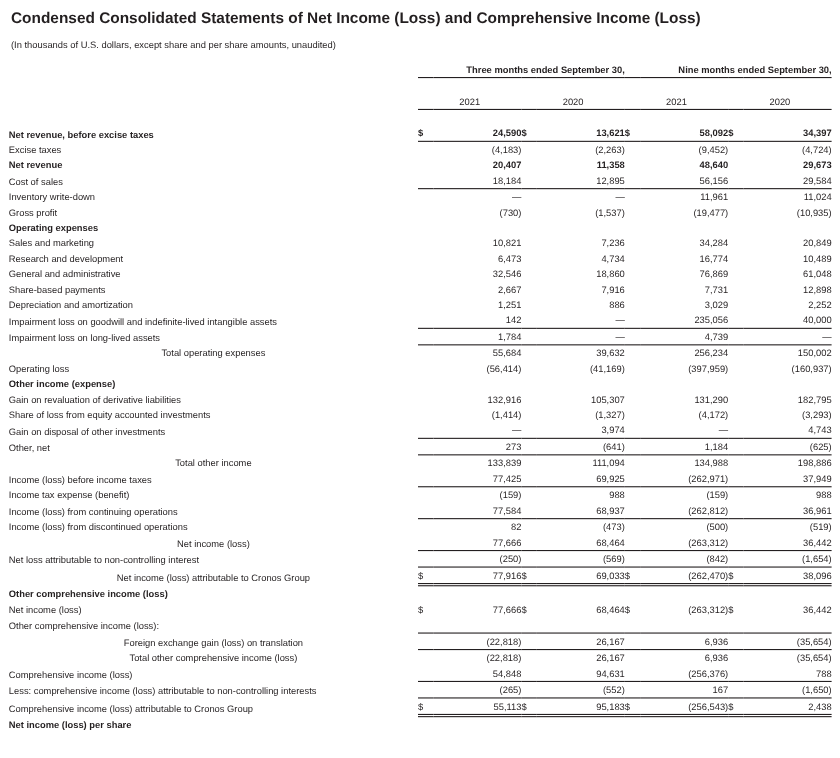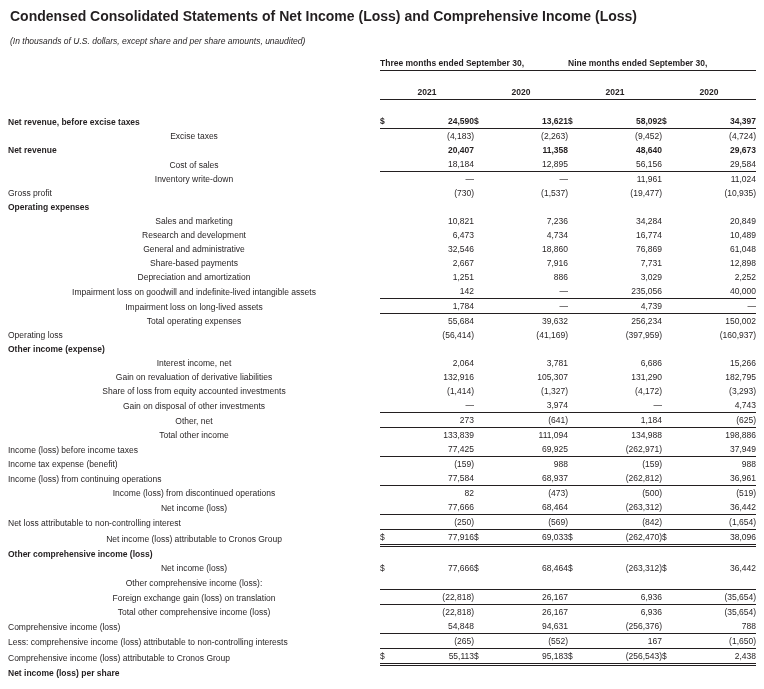--- a/index.html
+++ b/index.html
@@ -25,21 +25,20 @@
     font-weight: bold;
     margin: 0 0 7px 2px;
   }
   .doc-subtitle {
     font-size: 14px;
     font-weight: bold;
     margin: 0 0 12px 2px;
   }
   .doc-note {
     font-size: 8.5px;
-    font-style: italic;
     margin: 0 0 10px 2px;
   }
   table.fin {
     border-collapse: collapse;
     width: 748px;
     table-layout: fixed;
   }
   table.fin td {
     padding: 0;
     vertical-align: bottom;
@@ -50,41 +49,41 @@
   
   col.c-label { width: 372px; }
   col.c-cur   { width: 14px; }
   col.c-num   { width: 80px; }
 
   .label {
     padding-left: 2px;
     margin-top: 12px;
   }
   .indent0 { padding-left: 2px; }
-  .indent1 { padding-left: 12px; text-align: center; }
+  .indent1 { padding-left: 12px; }
   .indent2 { padding-left: 22px; text-align: center; }
   .bold { font-weight: bold; }
   .num {
     text-align: right;
     padding-right: 6px;
     font-variant-numeric: tabular-nums;
   }
   .cur {
     text-align: left;
     padding-left: 2px;
   }
   .hdr-group {
-    text-align: left;
+    text-align: right;
     font-weight: bold;
     border-bottom: 1px solid #231f20;
     padding-bottom: 1px;
   }
   .hdr-year {
     text-align: center;
-    font-weight: bold;
+    font-weight: normal;
     border-bottom: 1px solid #231f20;
     padding-bottom: 1px;
   }
   .sp-row td { height: 6px; line-height: 6px; }
   .bt td.bt-cell { border-top: 1px solid #231f20; }
   .dbl td.dbl-cell { border-bottom: 3px double #231f20; }
 </style>
 </head>
 <body>
 
@@ -305,31 +304,20 @@
           <td class="cur bold"></td>
           <td class="num bold"></td>
           <td class="cur bold"></td>
           <td class="num bold"></td>
           <td class="cur bold"></td>
           <td class="num bold"></td>
           <td class="cur bold"></td>
           <td class="num bold"></td>
         </tr>
         <tr>
-          <td class="label indent1">Interest income, net</td>
-          <td class="cur"></td>
-          <td class="num">2,064</td>
-          <td class="cur"></td>
-          <td class="num">3,781</td>
-          <td class="cur"></td>
-          <td class="num">6,686</td>
-          <td class="cur"></td>
-          <td class="num">15,266</td>
-        </tr>
-        <tr>
           <td class="label indent1">Gain on revaluation of derivative liabilities</td>
           <td class="cur"></td>
           <td class="num">132,916</td>
           <td class="cur"></td>
           <td class="num">105,307</td>
           <td class="cur"></td>
           <td class="num">131,290</td>
           <td class="cur"></td>
           <td class="num">182,795</td>
         </tr>

